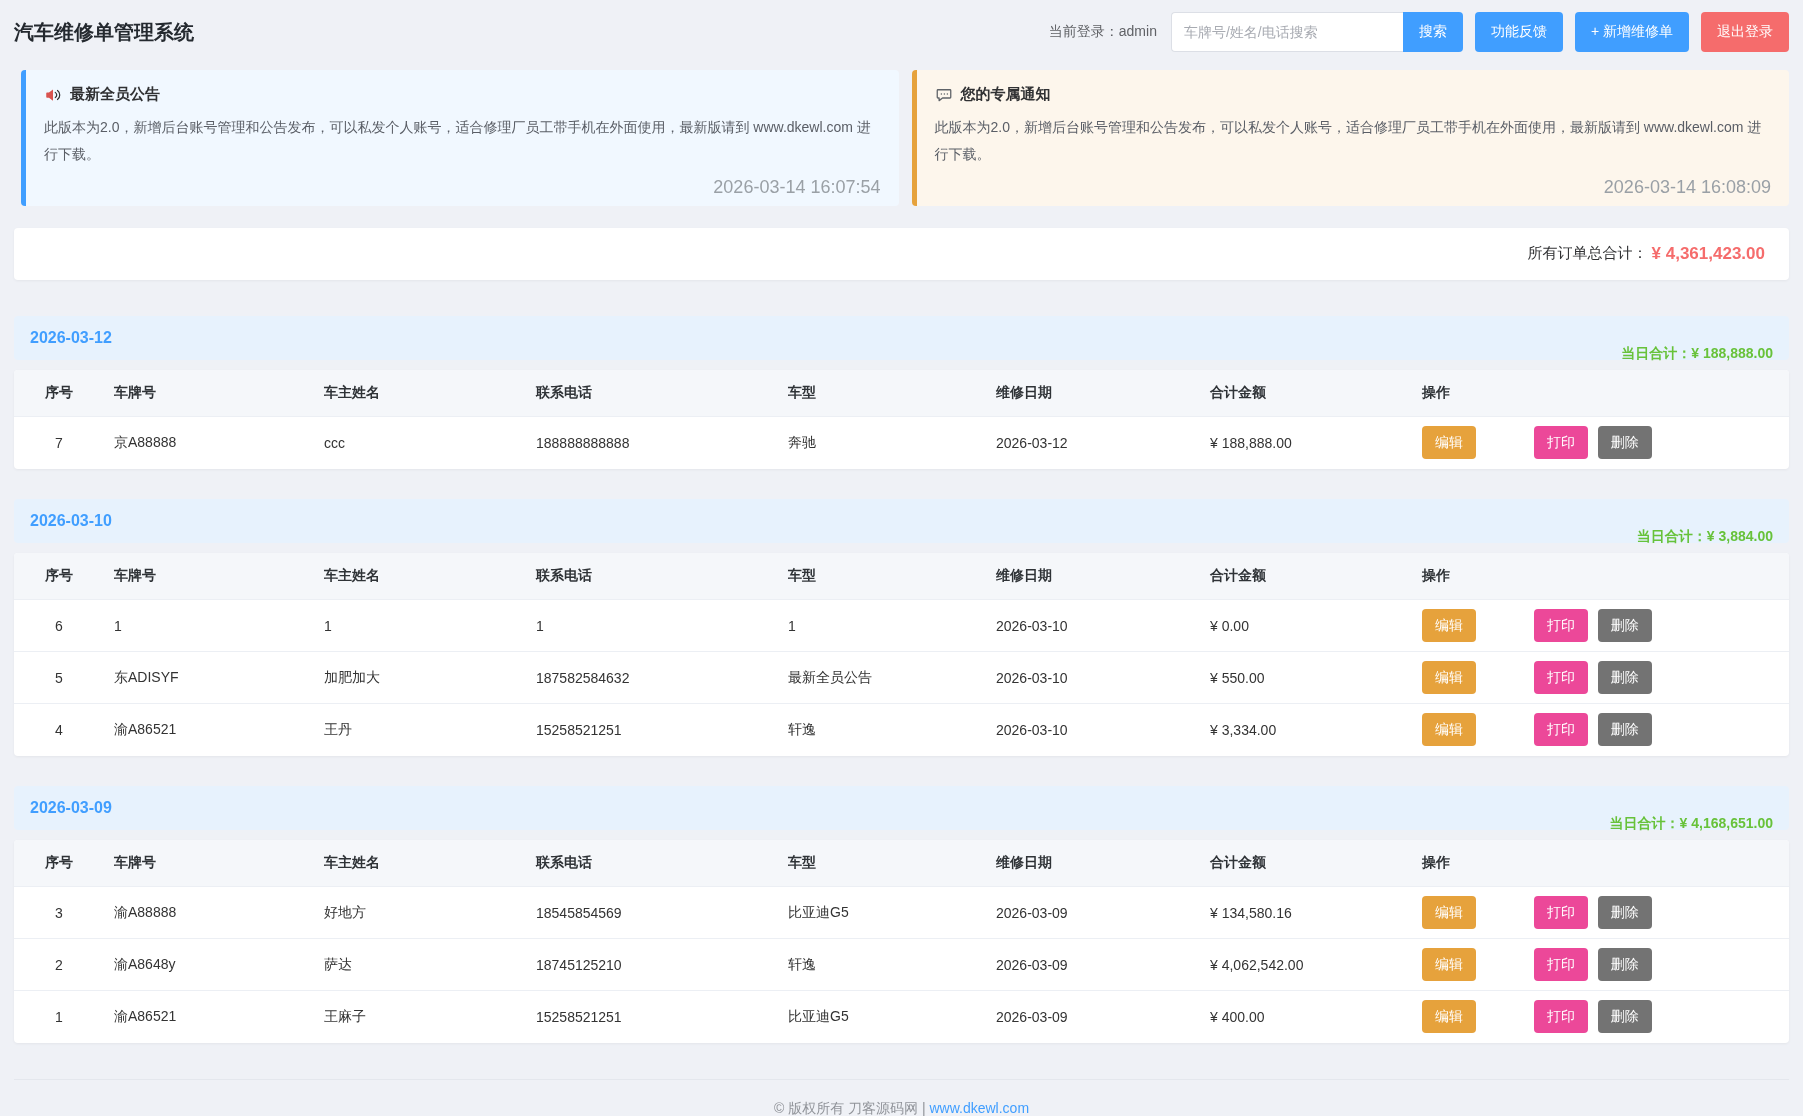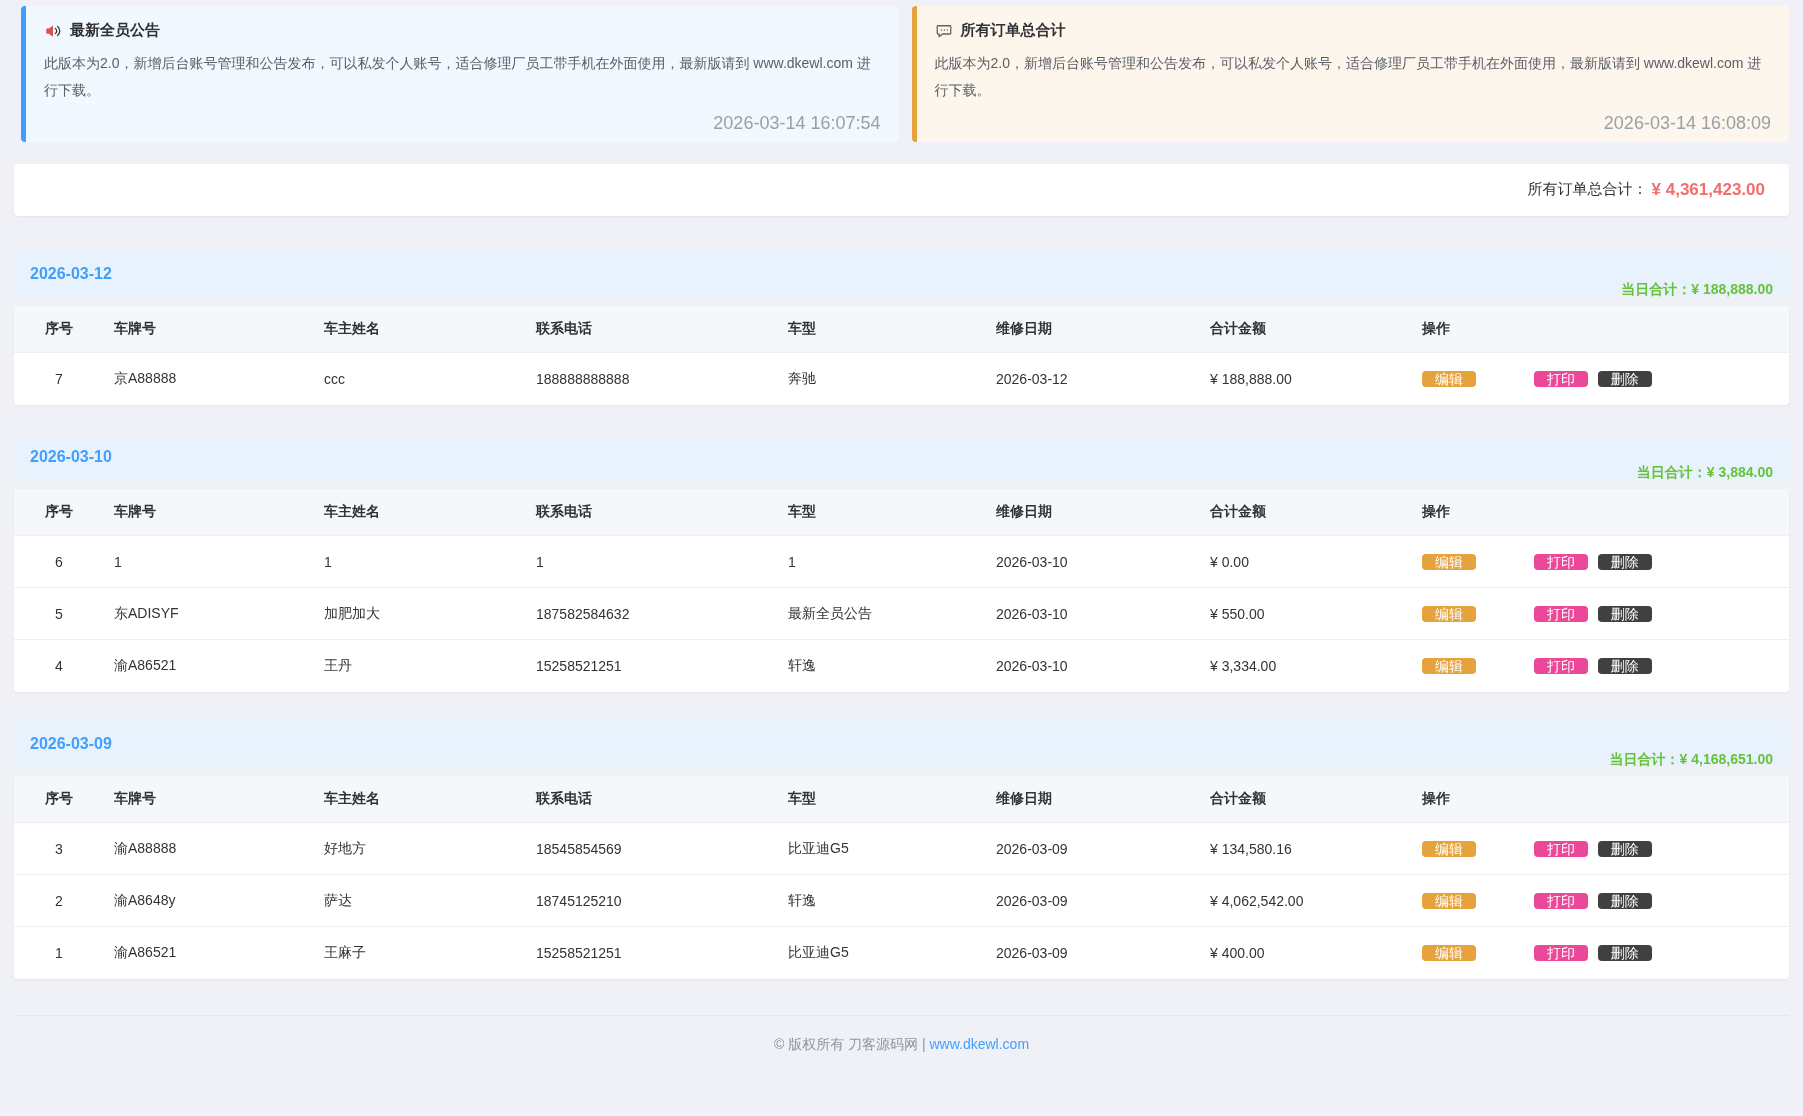--- a/index.html
+++ b/index.html
@@ -83,41 +83,54 @@
     background: #f5f7fa; color: #2f3337; font-weight: bold;
     text-align: left; height: 47px; padding: 0 10px;
   }
   tbody td {
     height: 52px; padding: 0 10px;
     border-top: 1px solid #eceff4; color: #333;
     overflow: hidden; white-space: nowrap;
   }
   .col-no { text-align: center; }
   .btn-sm {
-    height: 16px; padding: 0 13px; border: none; border-radius: 4px;
+    height: 33px; padding: 0 13px; border: none; border-radius: 4px;
     color: #fff; font-size: 14px; margin-right: 6px; cursor: pointer;
     font-family: inherit;
   }
   .btn-edit  { background: #e6a23c; }
   .btn-print { background: #ec4899; margin-left: 48px; }
-  .btn-del   { background: #404040; }
+  .btn-del   { background: #737373; }
 
   
   .footer {
     border-top: 1px solid #e4e7ed; margin-top: 36px;
     padding: 20px 0 26px; text-align: center;
     color: #909399; font-size: 14px;
   }
   .footer a { color: #409eff; text-decoration: none; }
 </style>
 </head>
 <body>
 
 <div class="page">
 
+  <div class="topbar">
+    <div class="app-title">汽车维修单管理系统</div>
+    <div class="topbar-right">
+      <span class="login-info"><span>当前登录：</span><span>admin</span></span>
+      <span class="search-group">
+        <input class="search-input" type="text" placeholder="车牌号/姓名/电话搜索" style="">
+        <button class="btn btn-blue btn-search">搜索</button>
+      </span>
+      <button class="btn btn-blue ml">功能反馈</button>
+      <button class="btn btn-blue ml">+ 新增维修单</button>
+      <button class="btn btn-red ml">退出登录</button>
+    </div>
+  </div>
 
   <div class="notices">
     <div class="notice notice-info">
       <div class="notice-title">
         <span>
           <svg width="18" height="18" viewBox="0 0 24 24">
             <path fill="#d9534f" d="M3 9.5v5a1 1 0 0 0 1 1h2.6l5.4 4V4.5l-5.4 4H4a1 1 0 0 0-1 1z"></path>
             <path fill="none" stroke="#303133" stroke-width="1.6" stroke-linecap="round" d="M15 8.5c1.3 1 2 2.2 2 3.5s-.7 2.5-2 3.5M18 6c2 1.5 3 3.6 3 6s-1 4.5-3 6"></path>
           </svg>
         </span>
@@ -130,21 +143,21 @@
     <div class="notice notice-warn">
       <div class="notice-title">
         <span>
           <svg width="18" height="18" viewBox="0 0 24 24">
             <path fill="none" stroke="#5f6368" stroke-width="1.7" stroke-linejoin="round" d="M4 5h16a1 1 0 0 1 1 1v9a1 1 0 0 1-1 1H10l-4.5 3.5V16H4a1 1 0 0 1-1-1V6a1 1 0 0 1 1-1z"></path>
             <circle cx="8.5" cy="10.5" r="1" fill="#5f6368"></circle>
             <circle cx="12.5" cy="10.5" r="1" fill="#5f6368"></circle>
             <circle cx="16.5" cy="10.5" r="1" fill="#5f6368"></circle>
           </svg>
         </span>
-        <span>所有订单总合计</span>
+        <span>您的专属通知</span>
       </div>
       <div class="notice-body">此版本为2.0，新增后台账号管理和公告发布，可以私发个人账号，适合修理厂员工带手机在外面使用，最新版请到 www.dkewl.com 进行下载。</div>
       <div class="notice-time">2026-03-14 16:08:09</div>
     </div>
   </div>
 
   <div class="summary-card">
     <span>所有订单总合计：</span>
     <span class="summary-amount">¥ 4,361,423.00</span>
   </div>

